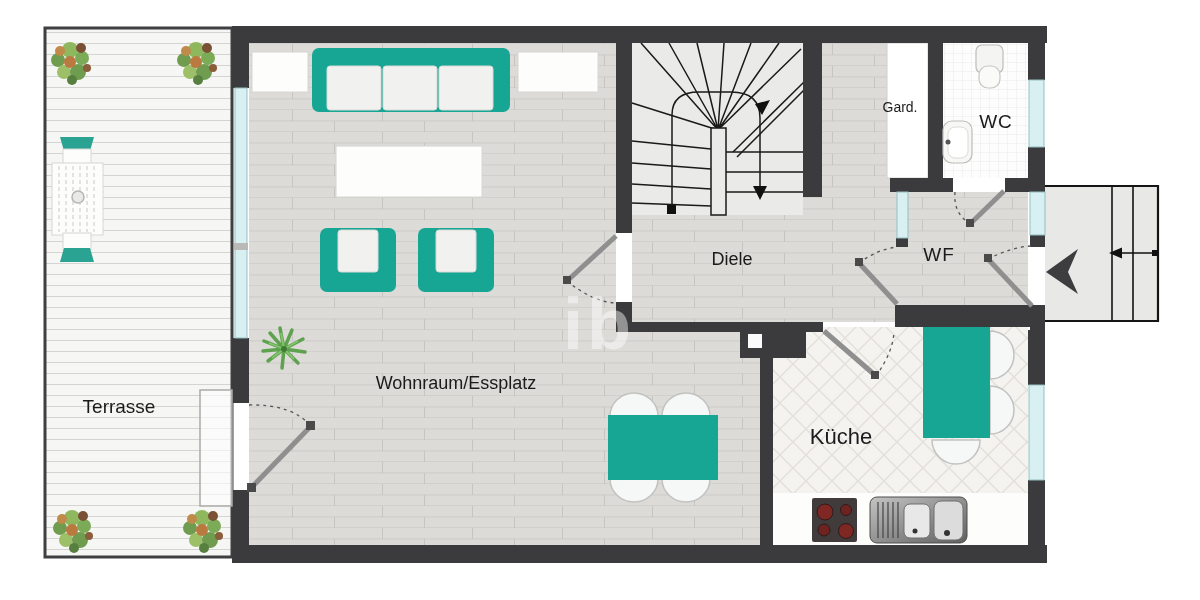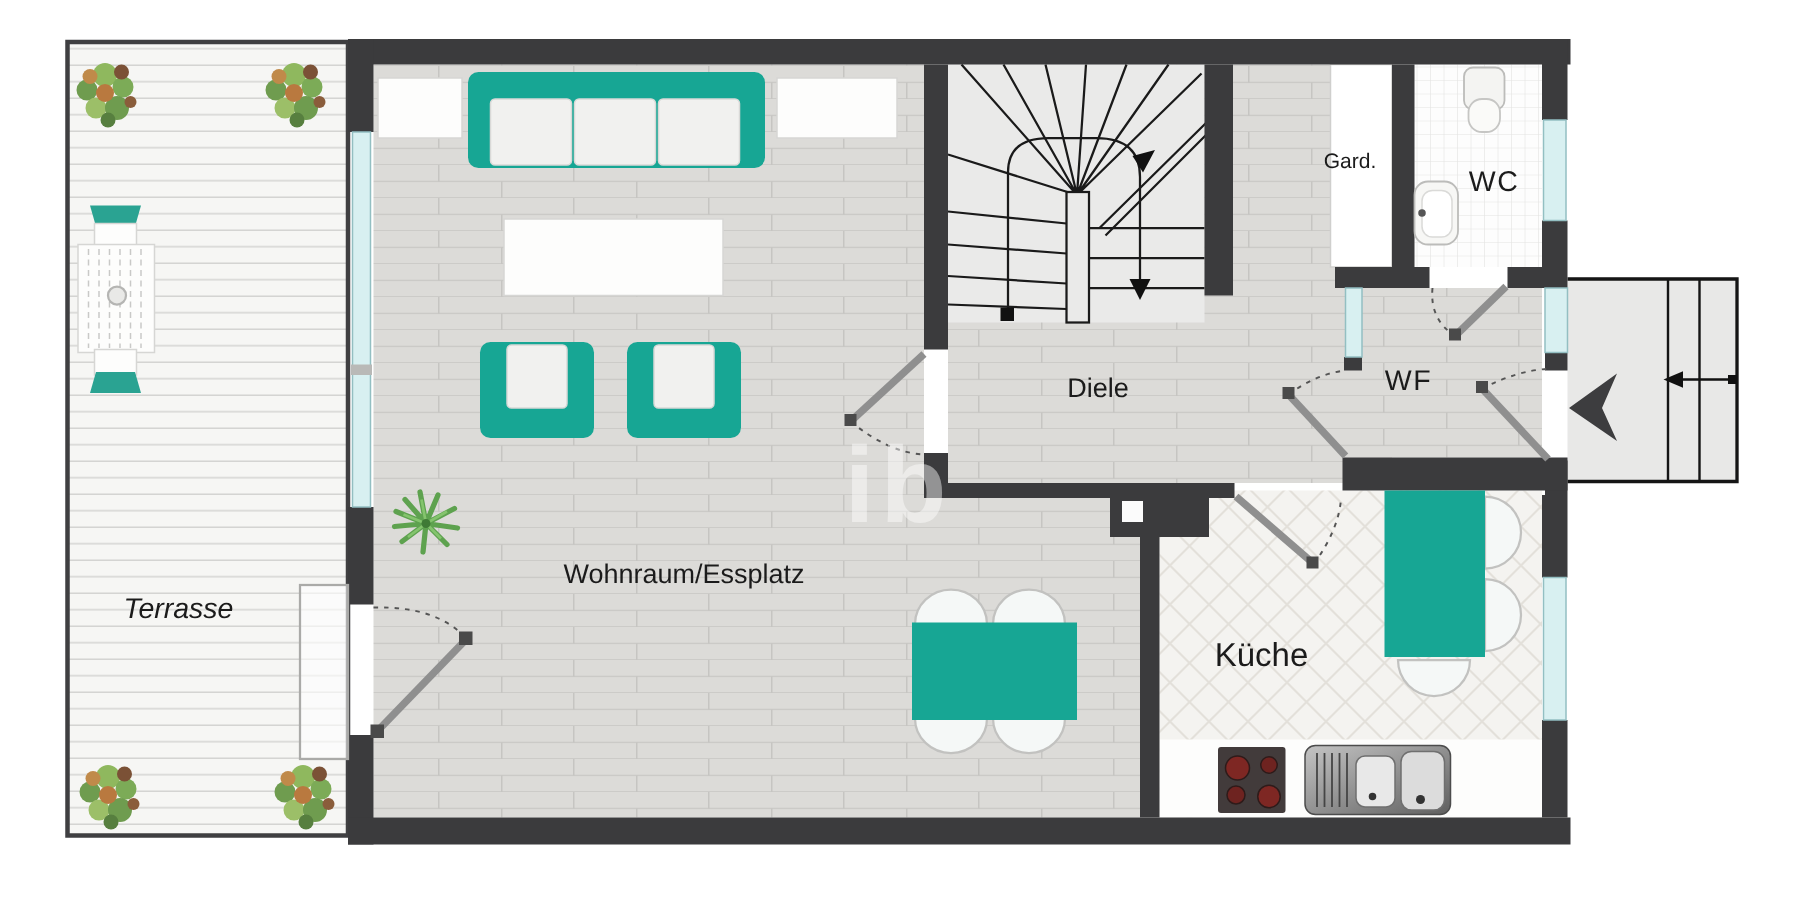--- a/index.html
+++ b/index.html
@@ -1,21 +1,21 @@
 <!DOCTYPE html>
 <html><head>
 <meta charset="utf-8">
 <style>
   html,body{margin:0;padding:0;background:#ffffff;}
   #stage{position:relative;width:1200px;height:600px;background:#ffffff;overflow:hidden;
          font-family:"Liberation Sans",sans-serif;}
   #plan-svg{position:absolute;left:0;top:0;}
   .lbl{position:absolute;transform:translate(-50%,-50%);color:#1b1b1b;white-space:nowrap;
        font-family:"Liberation Sans",sans-serif;}
-  #lbl-terrasse{left:119px;top:407px;font-size:19px;font-style:italic;}
+  #lbl-terrasse{left:119px;top:407px;font-size:19px;}
   #lbl-wohnraum{left:456px;top:383px;font-size:18px;}
   #lbl-diele{left:732px;top:259px;font-size:18px;}
   #lbl-gard{left:864px;top:107px;font-size:14px;margin-left:36px;}
   #lbl-wc{left:996px;top:122px;font-size:19px;letter-spacing:1px;}
   #lbl-wf{left:939px;top:255px;font-size:19px;letter-spacing:1px;}
   #lbl-kueche{left:841px;top:437px;font-size:22px;}
   #watermark{position:absolute;left:563px;top:288px;width:110px;font-size:72px;font-weight:bold;
              color:rgba(255,255,255,0.45);letter-spacing:4px;line-height:1;pointer-events:none;}
   .wall{fill:#3b3b3d;}
   .stairline{stroke:#1a1a1a;stroke-width:1.5;fill:none;}

